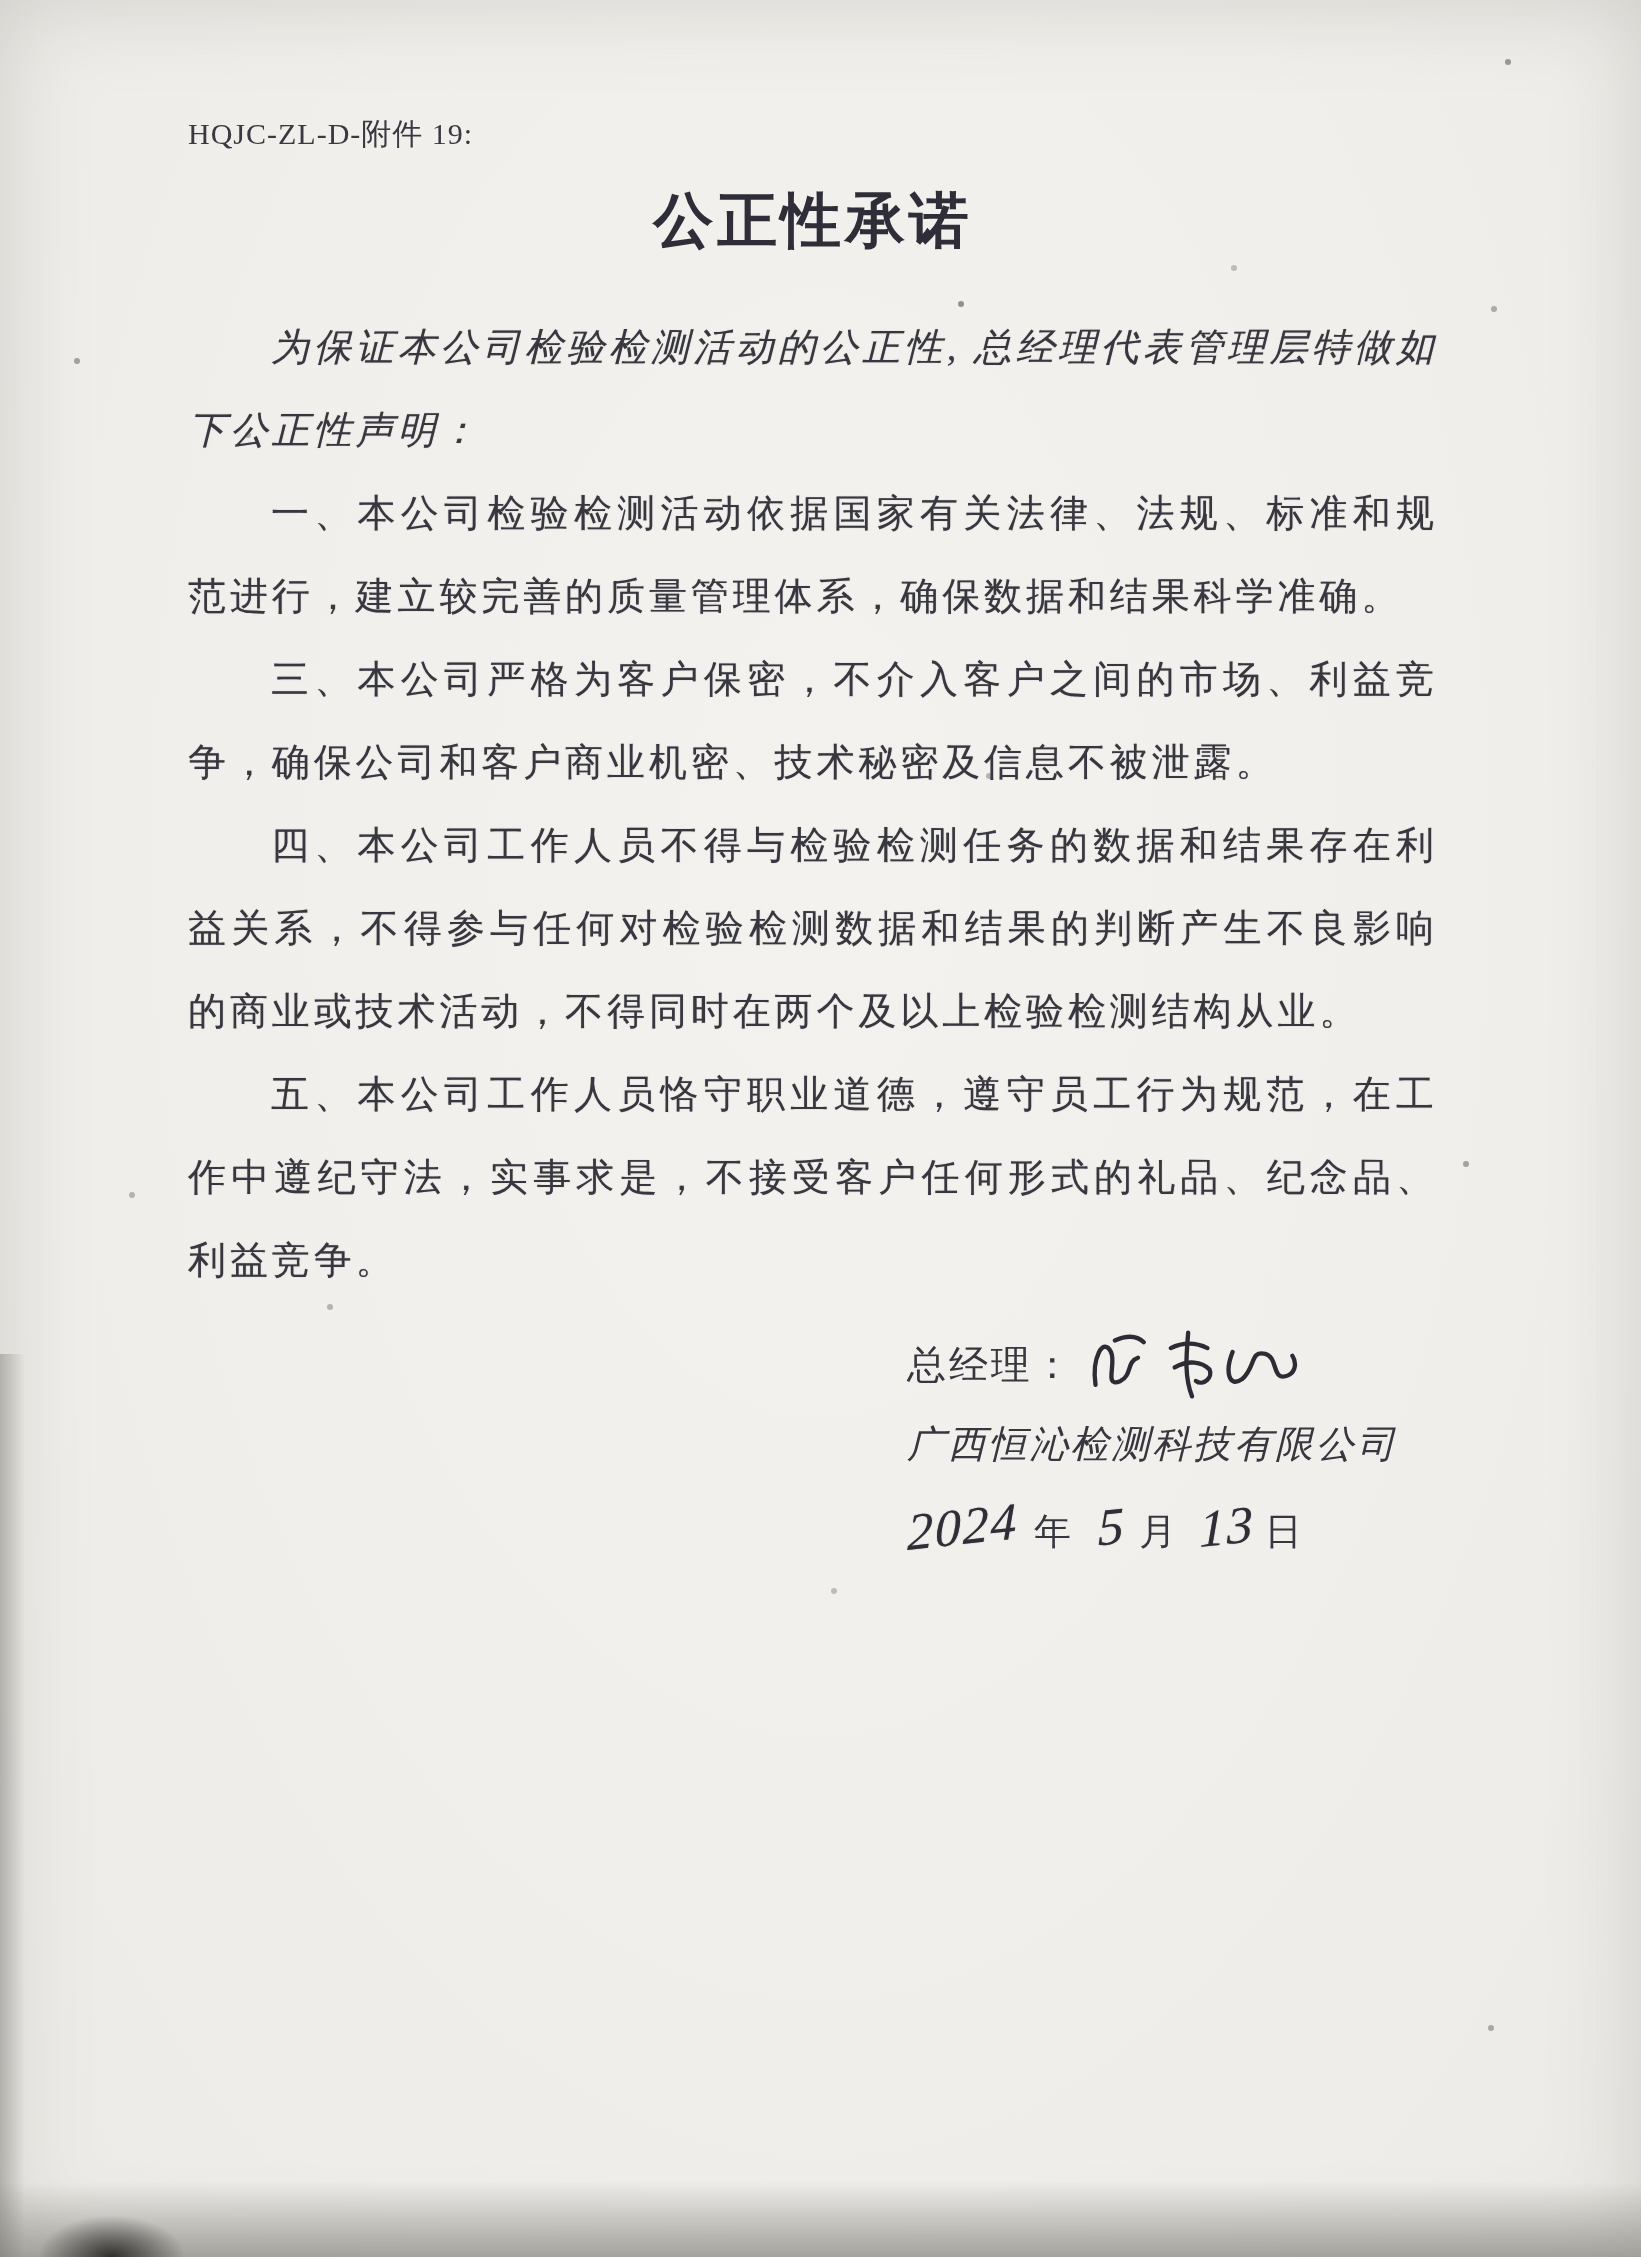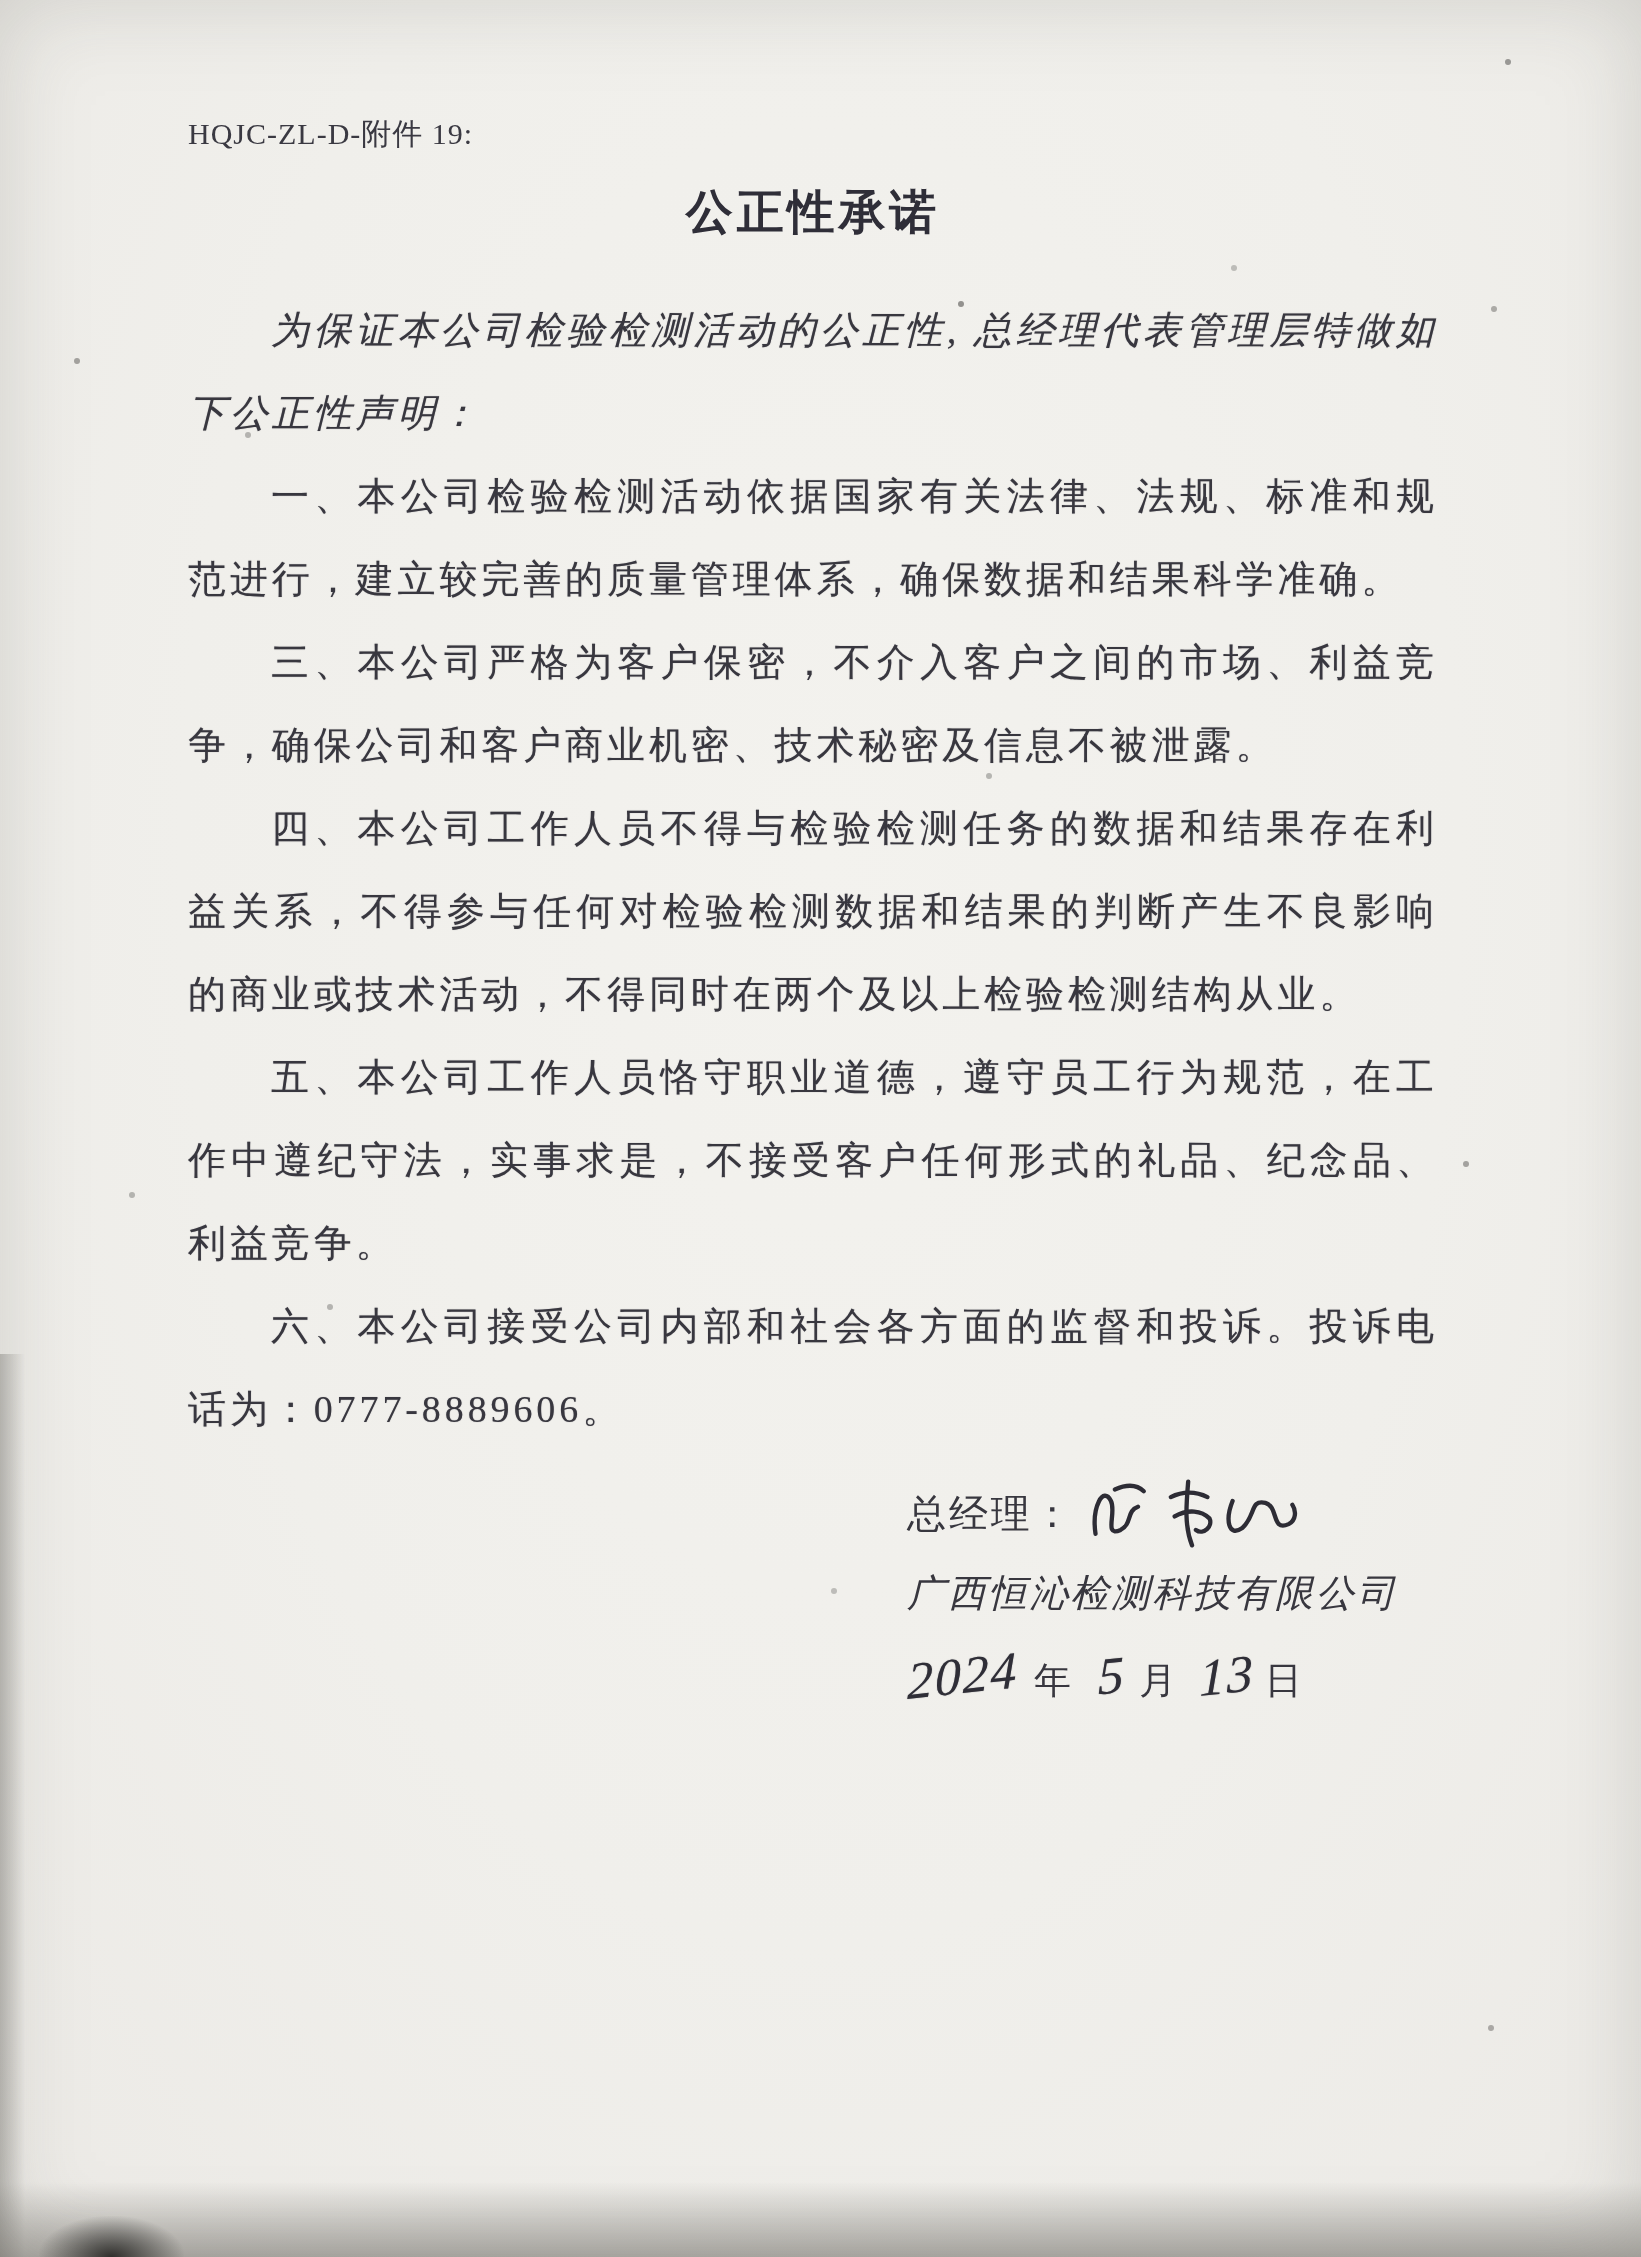--- a/index.html
+++ b/index.html
@@ -23,21 +23,21 @@
   }
   .doc-code {
     font-size: 30px;
     letter-spacing: 1px;
     line-height: 1.3;
     color: #3a3942;
   }
   .title {
     margin: 29px 0 0 0;
     text-align: center;
-    font-size: 47px;
+    font-size: 60px;
     font-weight: 700;
     letter-spacing: 3.9px;
     line-height: 1.3;
     color: #2f2e38;
   }
   .body-text p {
     margin: 0;
     font-size: 38px;
     line-height: 83px;
     letter-spacing: 3.9px;
@@ -162,21 +162,20 @@
     <div class="doc-code">HQJC-ZL-D-附件 19:</div>
 
     <h1 class="title">公正性承诺</h1>
 
     <div class="body-text">
       <p class="first">为保证本公司检验检测活动的公正性, 总经理代表管理层特做如下公正性声明：</p>
       <p>一、本公司检验检测活动依据国家有关法律、法规、标准和规范进行，建立较完善的质量管理体系，确保数据和结果科学准确。</p>
       <p>三、本公司严格为客户保密，不介入客户之间的市场、利益竞争，确保公司和客户商业机密、技术秘密及信息不被泄露。</p>
       <p>四、本公司工作人员不得与检验检测任务的数据和结果存在利益关系，不得参与任何对检验检测数据和结果的判断产生不良影响的商业或技术活动，不得同时在两个及以上检验检测结构从业。</p>
       <p>五、本公司工作人员恪守职业道德，遵守员工行为规范，在工作中遵纪守法，实事求是，不接受客户任何形式的礼品、纪念品、利益竞争。</p>
-      <p>六、本公司接受公司内部和社会各方面的监督和投诉。投诉电话为：0777-8889606。</p>
     </div>
 
     <div class="sign-block">
       <div class="sign-line">
         <span class="sign-label">总经理：</span>
         <svg class="sig-svg" viewBox="0 0 230 95" aria-label="杨萍娟">
           <g fill="none" stroke="#2d2c35" stroke-width="4.5" stroke-linecap="round" stroke-linejoin="round">
             <path d="M14 68 C10 40 22 18 30 34 C36 46 22 72 40 64 C52 58 46 44 58 40"></path>
             <path d="M34 22 C48 16 58 18 64 24"></path>
             <path d="M92 30 C104 24 118 24 130 30"></path>

